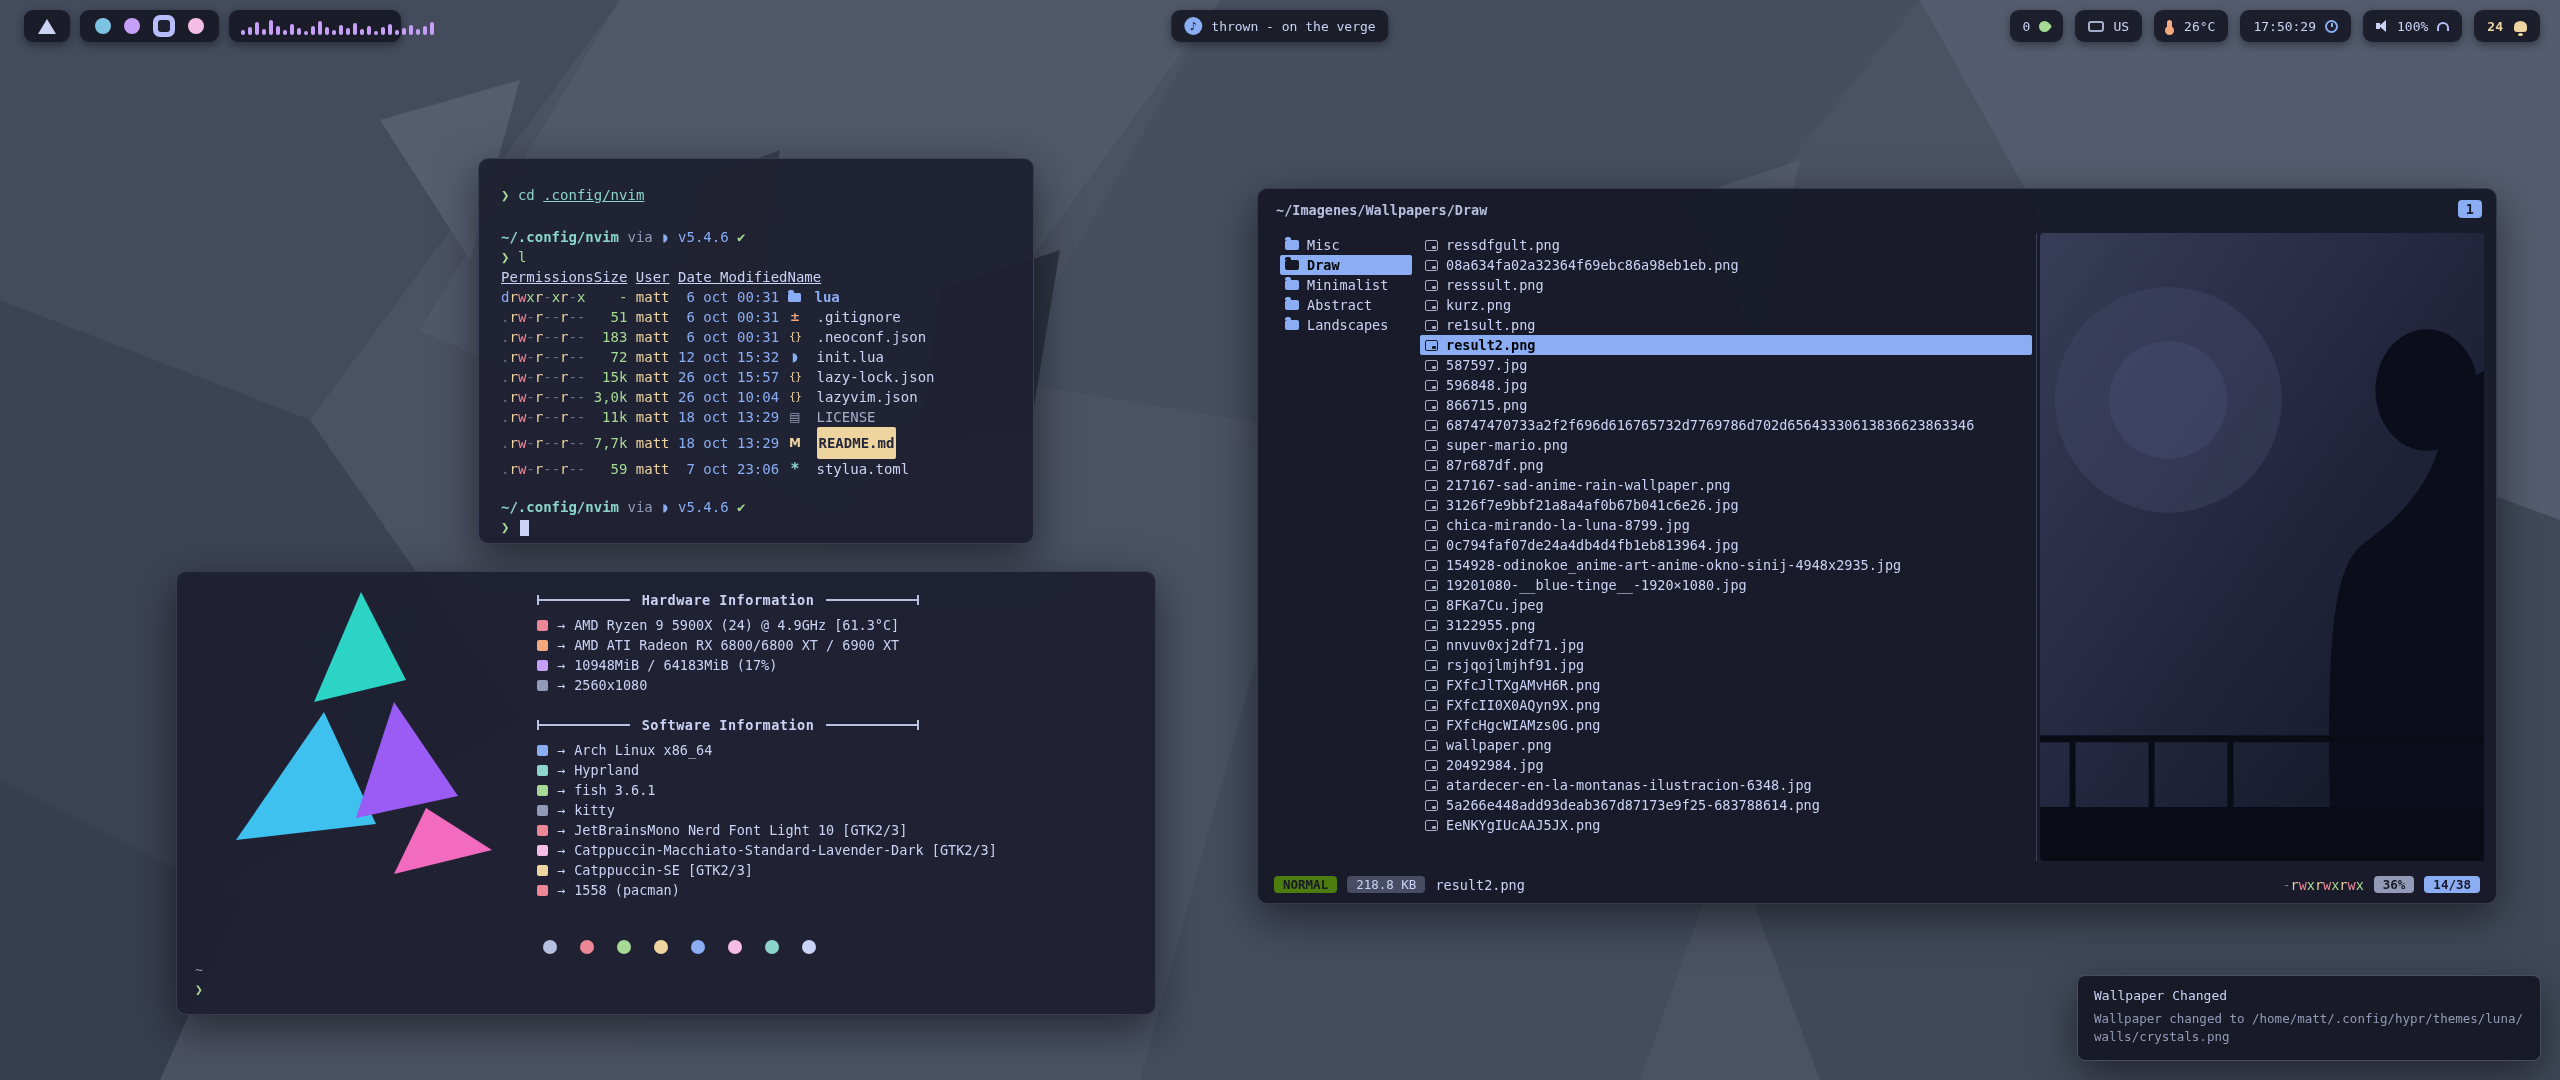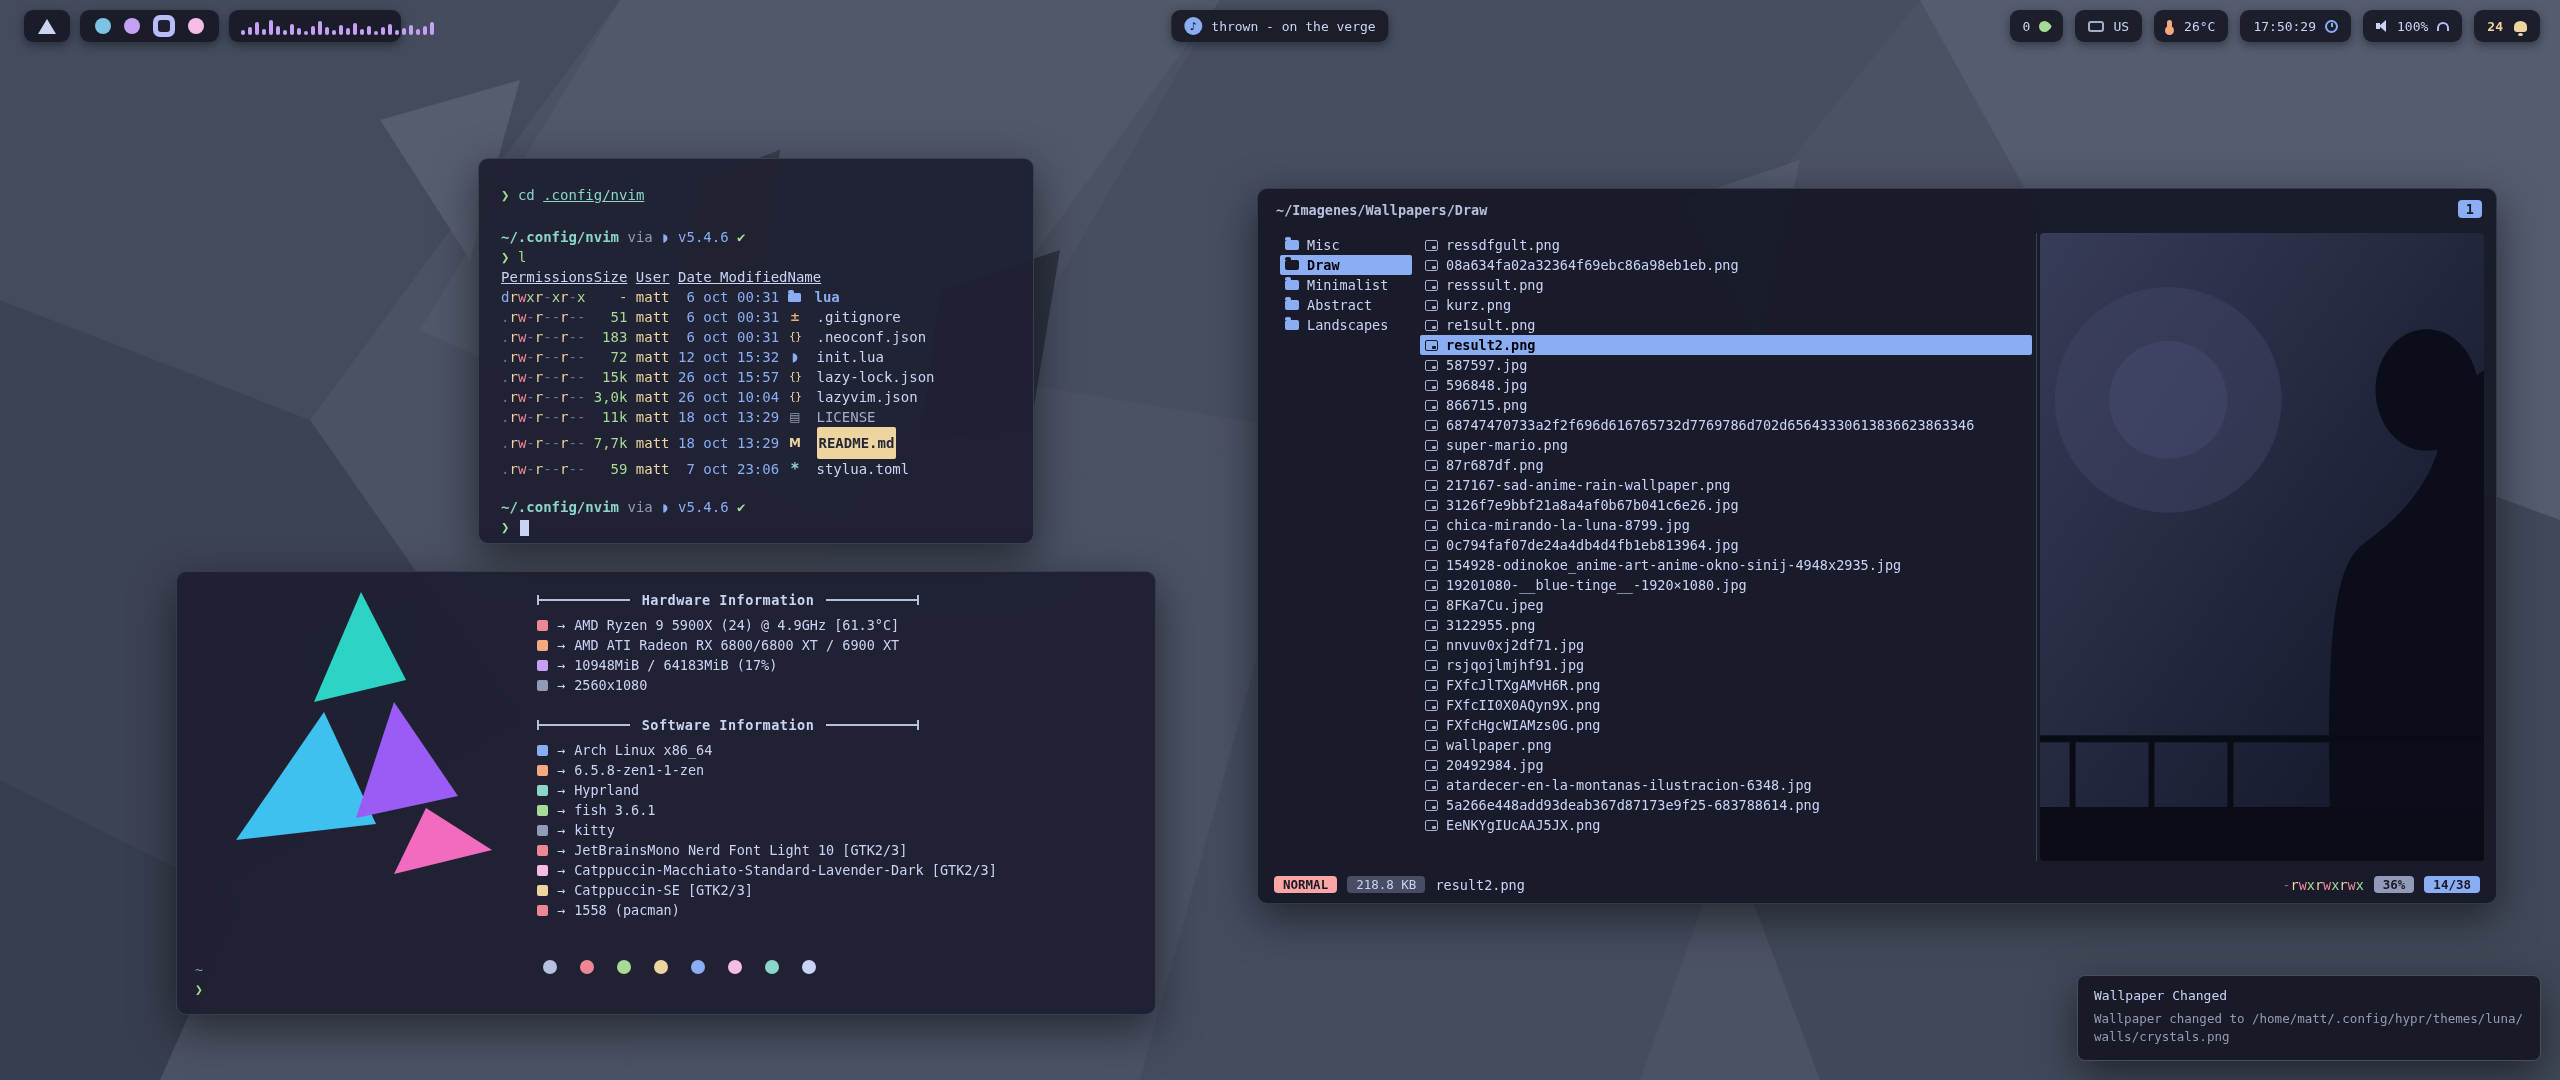--- a/index.html
+++ b/index.html
@@ -89,21 +89,21 @@
   .folder-ico{width:14px;height:10px;background:#8aadf4;border-radius:2px;position:relative;margin-right:8px;flex:none}
   .folder-ico::before{content:"";position:absolute;top:-3px;left:0;width:6px;height:3px;border-radius:2px 2px 0 0;background:inherit}
   .selected .folder-ico{background:#181926}
   .img-ico{width:13px;height:11px;border:1.5px solid #a5adcb;border-radius:2px;position:relative;margin-right:8px;flex:none}
   .img-ico::after{content:"";position:absolute;right:1px;bottom:1px;width:4px;height:3px;background:#a5adcb;border-radius:1px}
   .selected .img-ico{border-color:#181926}
   .selected .img-ico::after{background:#181926}
   .fm-preview{position:absolute;left:782px;top:44px;right:12px;bottom:42px;border-radius:4px;overflow:hidden}
   .fm-status{position:absolute;left:16px;right:16px;bottom:10px;display:flex;align-items:center;gap:10px}
   .badge{padding:1px 9px;border-radius:4px;font-size:12.5px}
-  .b-mode{background:#fca5a5;color:#181926;font-weight:bold}
+  .b-mode{background:#4d7c0f;color:#181926;font-weight:bold}
   .b-size{background:#494d64;color:#cad3f5}
   .b-pct{background:#939ab7;color:#181926;font-weight:bold}
   .b-pos{background:#8aadf4;color:#181926;font-weight:bold}
   .sb-file{color:#cad3f5}
   .sb-right{margin-left:auto;display:flex;align-items:center;gap:10px}
   
   .notif{left:2077px;top:975px;width:464px;min-height:86px;background:rgba(24,25,38,.97);border:1px solid #494d64;border-radius:8px;padding:12px 16px;z-index:6}
   .notif-title{margin-bottom:7px;color:#cad3f5}
   .notif-body{color:#939ab7;font-size:12.5px;line-height:18px;word-break:break-all}
 </style>
@@ -403,25 +403,20 @@
       <span class="sec-line"></span>
     </div>
     <div>
 
         <div class="fi-line">
           <span class="fi-ico" style="background: rgb(138, 173, 244);"></span>
           <span class="fi-arrow"></span>
           <span class="fi-text">Arch Linux x86_64</span>
         </div>
 
-        <div class="fi-line">
-          <span class="fi-ico" style="background: rgb(245, 169, 127);"></span>
-          <span class="fi-arrow"></span>
-          <span class="fi-text">6.5.8-zen1-1-zen</span>
-        </div>
 
         <div class="fi-line">
           <span class="fi-ico" style="background: rgb(139, 213, 202);"></span>
           <span class="fi-arrow"></span>
           <span class="fi-text">Hyprland</span>
         </div>
 
         <div class="fi-line">
           <span class="fi-ico" style="background: rgb(166, 218, 149);"></span>
           <span class="fi-arrow"></span>

